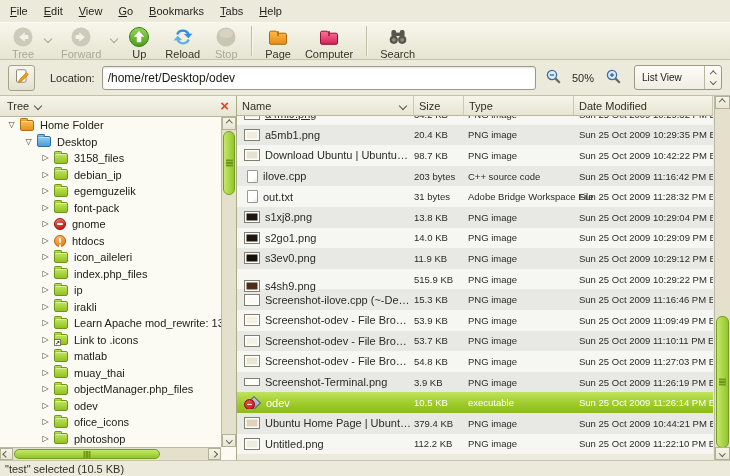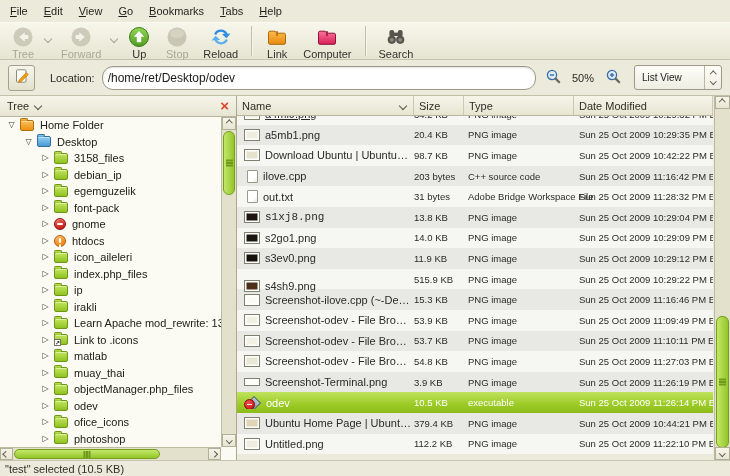--- a/index.html
+++ b/index.html
@@ -24,21 +24,21 @@
   .chev{display:inline-block;width:5px;height:5px;border-right:1.6px solid #5c5c4e;border-bottom:1.6px solid #5c5c4e;transform:rotate(45deg);}
   .chev.up{transform:rotate(-135deg);}
   .chev.left{transform:rotate(135deg);}
   .chev.right{transform:rotate(-45deg);}
   .chev.tiny{width:3.5px;height:3.5px;border-width:1.4px;}
 
   
   .locationbar{height:35px;display:flex;align-items:center;padding:0 8px;gap:7px;background:var(--window-bg);box-sizing:border-box;}
   .locedit{width:27px;height:26px;border:1px solid #a5a28c;border-radius:3px;background:linear-gradient(#f6f5ec,#e3e1cd);display:flex;align-items:center;justify-content:center;padding:0;}
   .loclabel{font-size:11px;color:#2b2b24;margin-left:8px;}
-  .locinput{flex:1;height:22px;border:1px solid #9c9a86;border-radius:11px;background:#fff;font-family:"Liberation Sans","DejaVu Sans",sans-serif;font-size:12px;color:#1a1a16;padding:0 5px;box-shadow:inset 0 1px 2px rgba(0,0,0,.12);}
+  .locinput{flex:1;height:22px;border:1px solid #9c9a86;border-radius:3px;background:#fff;font-family:"Liberation Sans","DejaVu Sans",sans-serif;font-size:12px;color:#1a1a16;padding:0 5px;box-shadow:inset 0 1px 2px rgba(0,0,0,.12);}
   .zoombtn{width:20px;height:20px;display:flex;align-items:center;justify-content:center;}
   .zoomlevel{font-size:11px;color:#2b2b24;min-width:26px;text-align:center;}
   .viewmode{width:88px;height:25px;margin-left:4px;border:1px solid #9c9a86;border-radius:3px;background:linear-gradient(#fdfcf8,#efeee2);display:flex;align-items:stretch;box-sizing:border-box;}
   .viewmode .vm-label{flex:1;display:flex;align-items:center;padding-left:7px;font-size:10px;color:#22221c;}
   .viewmode .vm-spin{width:16px;border-left:1px solid #b9b6a2;display:flex;flex-direction:column;align-items:center;justify-content:center;gap:3px;}
 
   
   .main{position:absolute;top:95px;left:0;width:730px;height:365px;display:flex;border-top:1px solid #c3c0aa;box-sizing:border-box;}
 
   
@@ -153,53 +153,53 @@
                 <stop offset="0" stop-color="#94d65a"></stop>
                 <stop offset="1" stop-color="#4e9c1e"></stop>
               </linearGradient>
             </defs>
             <circle cx="12" cy="12" r="9.5" fill="url(#gup)" stroke="#3d7d16"></circle>
             <path d="M12 6 17.2 11.8h-3v5.4h-4.4v-5.4h-3z" fill="#ffffff"></path>
           </svg>
         </span>
         <span class="tlabel">Up</span>
       </div>
+      <div class="tbtn">
+        <span class="ticon">
+          <svg width="24" height="24" viewBox="0 0 24 24">
+            <path d="M12 4.6a7.4 7.4 0 0 1 6.6 4.1l2.9-.1-4.1 4.7-4.5-4.4 3 -.1A5.2 5.2 0 0 0 12 6.8 5.3 5.3 0 0 0 7.2 9.9L5.1 9A7.4 7.4 0 0 1 12 4.6z" fill="#2f8fe2"></path>
+            <path d="M12 19.4a7.4 7.4 0 0 1-6.6-4.1l-2.9.1 4.1-4.7 4.5 4.4-3 .1A5.2 5.2 0 0 0 12 17.2a5.3 5.3 0 0 0 4.8-3.1l2.1.9A7.4 7.4 0 0 1 12 19.4z" fill="#5cb0f0"></path>
+          </svg>
+        </span>
+        <span class="tlabel">Reload</span>
+      </div>
       <div class="tbtn disabled">
         <span class="ticon">
           <svg width="24" height="24" viewBox="0 0 24 24">
             <circle cx="12" cy="12" r="9.5" fill="#c9c6b4"></circle>
             <ellipse cx="12" cy="8.5" rx="7" ry="4.5" fill="#d6d3c2"></ellipse>
           </svg>
         </span>
         <span class="tlabel">Stop</span>
-      </div>
-      <div class="tbtn">
-        <span class="ticon">
-          <svg width="24" height="24" viewBox="0 0 24 24">
-            <path d="M12 4.6a7.4 7.4 0 0 1 6.6 4.1l2.9-.1-4.1 4.7-4.5-4.4 3 -.1A5.2 5.2 0 0 0 12 6.8 5.3 5.3 0 0 0 7.2 9.9L5.1 9A7.4 7.4 0 0 1 12 4.6z" fill="#2f8fe2"></path>
-            <path d="M12 19.4a7.4 7.4 0 0 1-6.6-4.1l-2.9.1 4.1-4.7 4.5 4.4-3 .1A5.2 5.2 0 0 0 12 17.2a5.3 5.3 0 0 0 4.8-3.1l2.1.9A7.4 7.4 0 0 1 12 19.4z" fill="#5cb0f0"></path>
-          </svg>
-        </span>
-        <span class="tlabel">Reload</span>
       </div>
       <div class="tsep"></div>
       <div class="tbtn">
         <span class="ticon">
           <svg width="24" height="24" viewBox="0 0 24 24">
             <defs>
               <linearGradient id="gho" x1="0" y1="0" x2="0" y2="1">
                 <stop offset="0" stop-color="#fcb94e"></stop>
                 <stop offset="1" stop-color="#e88b10"></stop>
               </linearGradient>
             </defs>
             <path d="M3.5 7.6c0-.8.6-1.4 1.4-1.4h5.2l1.8 2h7.2c.8 0 1.4.6 1.4 1.4v8.3c0 .8-.6 1.4-1.4 1.4H4.9c-.8 0-1.4-.6-1.4-1.4z" fill="url(#gho)" stroke="#a96a07"></path>
             <rect x="11.2" y="6" width="1.6" height="5.2" rx="0.6" fill="#b36f08"></rect>
           </svg>
         </span>
-        <span class="tlabel">Link</span>
+        <span class="tlabel">Page</span>
       </div>
       <div class="tbtn">
         <span class="ticon">
           <svg width="24" height="24" viewBox="0 0 24 24">
             <defs>
               <linearGradient id="gco" x1="0" y1="0" x2="0" y2="1">
                 <stop offset="0" stop-color="#f8749b"></stop>
                 <stop offset="1" stop-color="#d91f56"></stop>
               </linearGradient>
             </defs>
@@ -466,21 +466,21 @@
           <div class="frow">
             <div class="fcell name" style="width: 177px;">
               <span class="ficn paper"></span>
               <span class="fname">out.txt</span>
             </div>
             <div class="fcell size" style="width: 50px;">31 bytes</div>
             <div class="fcell type" style="width: 110px;">Adobe Bridge Workspace File</div>
             <div class="fcell date" style="width: 139px;">Sun 25 Oct 2009 11:28:32 PM EET</div>
           </div>
           <div class="frow alt">
-            <div class="fcell name" style="width: 177px; font-family: Liberation Mono, monospace;">
+            <div class="fcell name" style="width: 177px;">
               <span class="ficn thumb" style="background: rgb(28, 21, 16);"></span>
               <span class="fname">s1xj8.png</span>
             </div>
             <div class="fcell size" style="width: 50px;">13.8 KB</div>
             <div class="fcell type" style="width: 110px;">PNG image</div>
             <div class="fcell date" style="width: 139px;">Sun 25 Oct 2009 10:29:04 PM EET</div>
           </div>
           <div class="frow">
             <div class="fcell name" style="width: 177px;">
               <span class="ficn thumb" style="background: rgb(28, 21, 16);"></span>

